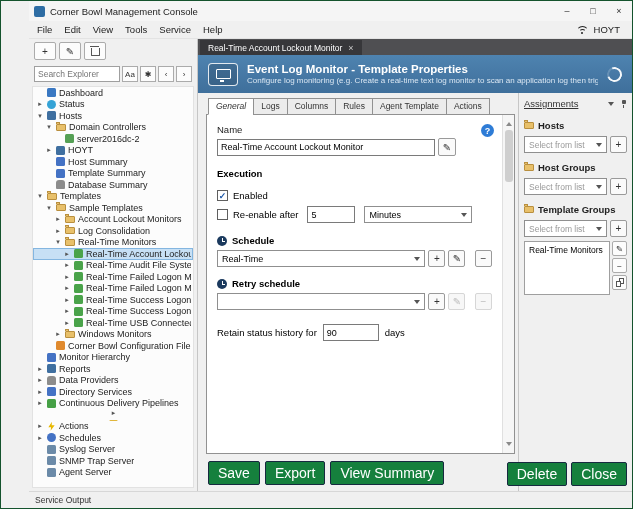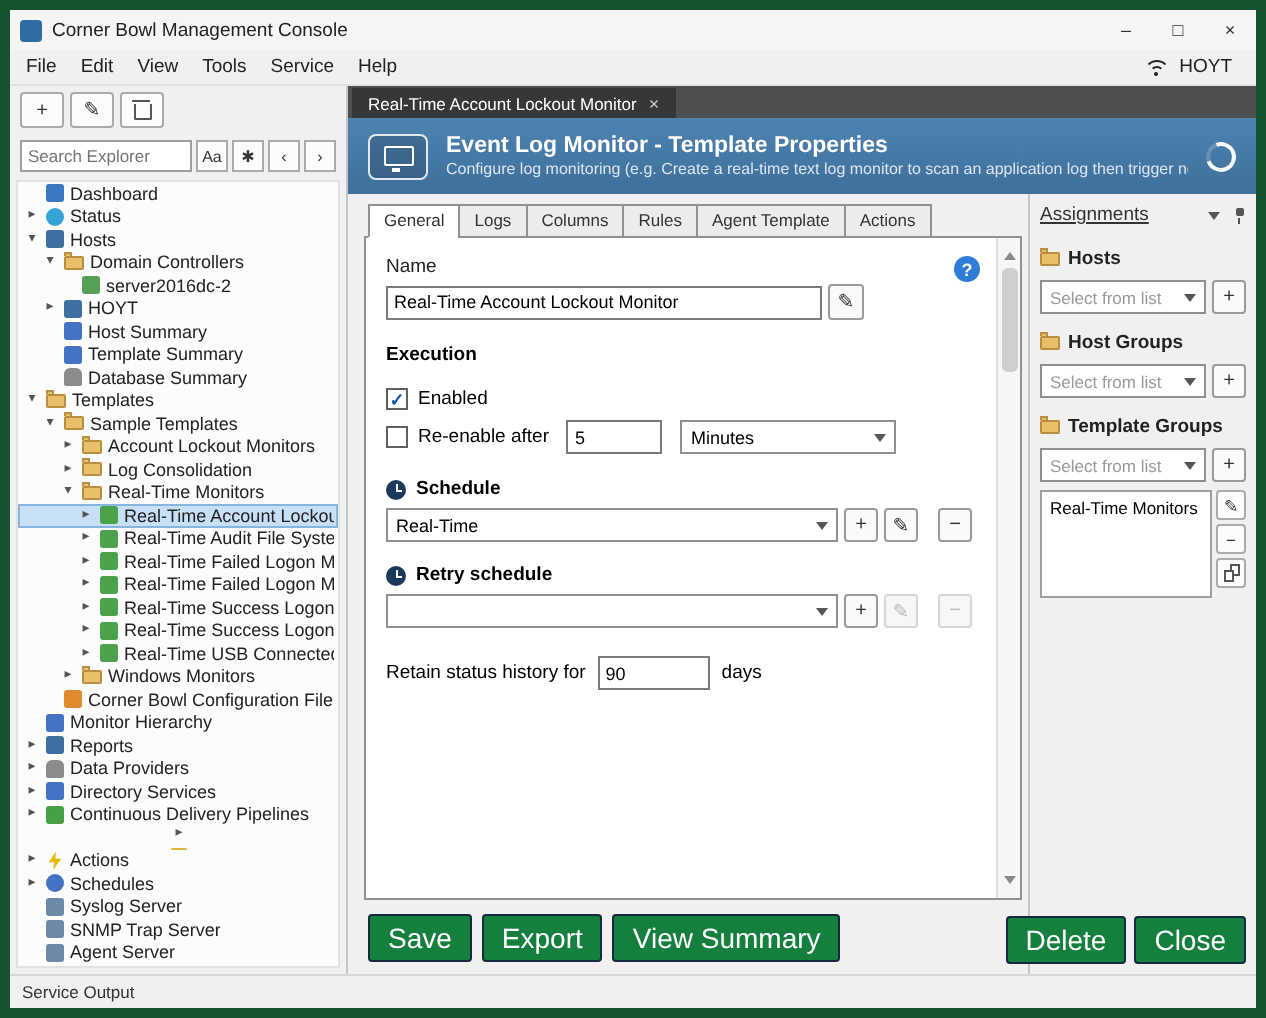--- a/index.html
+++ b/index.html
@@ -1,17 +1,17 @@
 <!DOCTYPE html>
 <html><head>
 <meta charset="utf-8">
 <style>
   html,body{margin:0;padding:0;}
   body{width:633px;height:509px;font-family:"Liberation Sans",sans-serif;background:#dcdcdc;position:relative;overflow:hidden;}
-  .window{position:absolute;inset:0;background:#f0f0f0;border:5px solid #14532d;box-sizing:border-box;display:flex;flex-direction:column;}
+  .window{position:absolute;inset:0;background:#f0f0f0;border:1px solid #14532d;box-sizing:border-box;display:flex;flex-direction:column;padding-left:28px;}
   
   .titlebar{height:20px;display:flex;align-items:center;background:#f5f5f5;padding-left:5px;flex:none;}
   .app-ico{width:11px;height:11px;background:#2e6da4;border-radius:2px;margin-right:5px;flex:none;}
   .title-text{font-size:9.5px;color:#222;}
   .win-controls{margin-left:auto;display:flex;height:100%;}
   .wc{width:26px;display:flex;align-items:center;justify-content:center;font-size:9px;color:#333;}
   
   .menubar{height:17px;display:flex;align-items:center;background:#f0f0f0;padding:0 2px;flex:none;border-bottom:1px solid #e3e3e3;}
   .menu-item{padding:0 6px;font-size:9.5px;color:#222;}
   .menu-right{margin-left:auto;display:flex;align-items:center;gap:5px;padding-right:10px;}
@@ -75,21 +75,21 @@
   .btext{flex:1;min-width:0;}
   .btitle{font-size:11.5px;font-weight:bold;color:#fff;line-height:13px;}
   .bsub{font-size:8px;color:#d9e6f2;white-space:nowrap;overflow:hidden;line-height:10px;}
   .spinner{width:15px;height:15px;border-radius:50%;border:2.5px solid rgba(255,255,255,.95);border-left-color:rgba(255,255,255,.18);transform:rotate(25deg);flex:none;box-sizing:border-box;}
   
   .content{flex:1;display:flex;min-height:0;background:#f0f0f0;}
   .formcol{flex:1;min-width:0;display:flex;flex-direction:column;padding:4px 3px 3px 8px;}
   .tabs{display:flex;position:relative;top:1px;z-index:2;padding-left:2px;flex:none;}
   .tab{padding:2px 7px 3px;font-size:8.5px;color:#333;background:#ececec;border:1px solid #919191;border-right:none;box-sizing:border-box;}
   .tab:last-child{border-right:1px solid #919191;}
-  .tab.active{background:#fff;border-bottom:1px solid #fff;font-weight:normal;}
+  .tab.active{background:#fff;border-bottom:1px solid #fff;font-weight:normal;font-style:italic;}
   .formpanel{flex:1;background:#fff;border:1px solid #919191;display:flex;min-height:0;}
   .fields{flex:1;min-width:0;padding:9px 10px;position:relative;font-size:9.5px;}
   .help-ico{position:absolute;top:9px;right:8px;width:13px;height:13px;border-radius:50%;background:#2e7cd6;color:#fff;font-size:9px;font-weight:bold;display:flex;align-items:center;justify-content:center;}
   .flabel{font-size:9.5px;color:#222;margin-bottom:3px;}
   .namerow{display:flex;align-items:center;gap:3px;}
   .tinput{height:17px;border:1px solid #7a7a7a;font-size:9px;padding:0 3px;font-family:"Liberation Sans",sans-serif;box-sizing:border-box;}
   .name-input{width:218px;}
   .btn-sq{width:18px;height:18px;border:1px solid #9a9a9a;background:#fafafa;display:flex;align-items:center;justify-content:center;font-size:10px;color:#333;box-sizing:border-box;border-radius:2px;flex:none;}
   .btn-sq.sm{width:17px;height:17px;}
   .btn-sq.disabled{color:#bcbcbc;border-color:#d6d6d6;background:#f7f7f7;}

